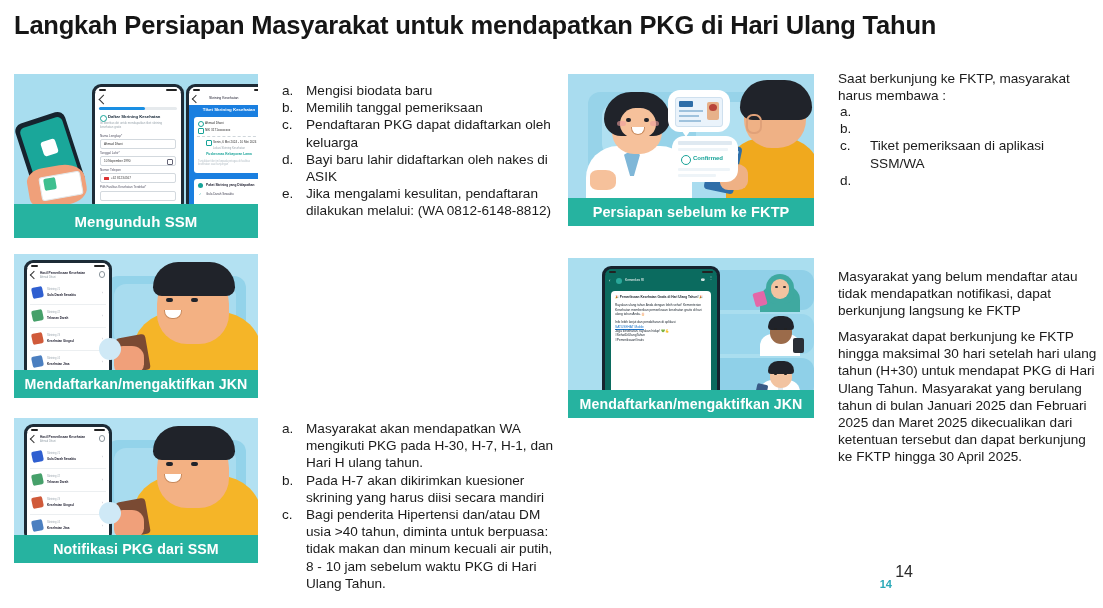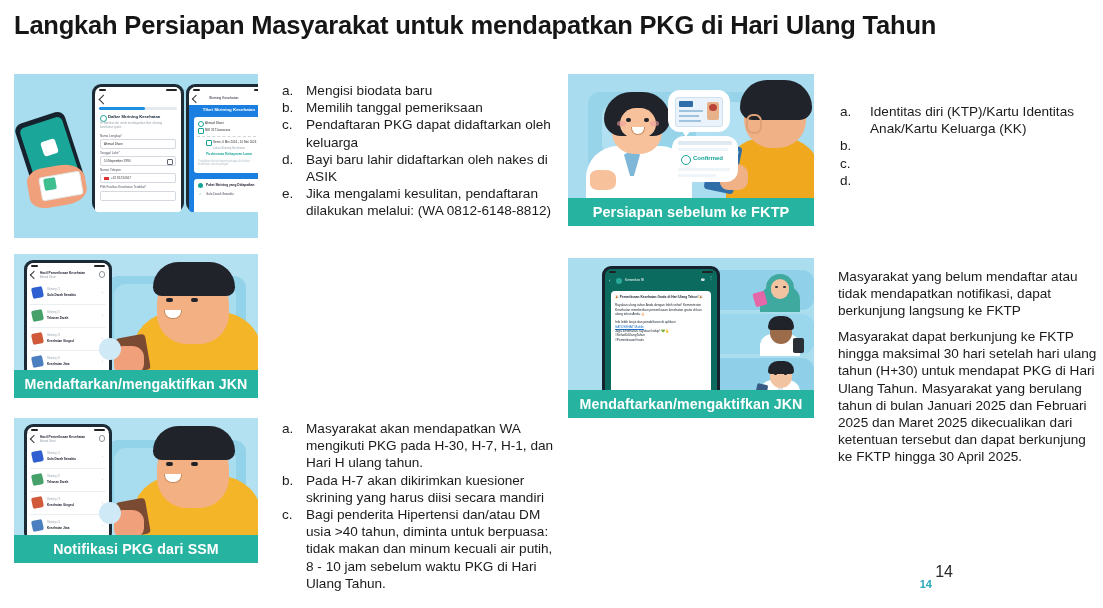--- a/index.html
+++ b/index.html
@@ -4,21 +4,21 @@
 <style>
   html,body{margin:0;padding:0;}
   body{
     width:1103px;height:608px;
     background:#ffffff;
     font-family:"Liberation Sans", sans-serif;
     color:#1a1a1a;
     overflow:hidden;
     position:relative;
   }
-  .slide{position:relative;width:925px;height:608px;padding-left:40px;}
+  .slide{position:relative;width:925px;height:608px;}
 
   
   .title{
     position:absolute;left:14px;top:11px;width:1060px;
     font-size:25.5px;font-weight:bold;letter-spacing:-0.2px;
     color:#161616;line-height:1.1;
     white-space:nowrap;
   }
 
   
@@ -145,20 +145,21 @@
           </div>
           <div style="position:absolute;left:5px;top:92px;right:5px;bottom:0;background:#fff;border-radius:3px 3px 0 0;">
             <div style="position:absolute;left:4px;top:4px;width:5px;height:5px;background:#17a398;border-radius:50%;"></div>
             <div style="position:absolute;left:12px;top:3.5px;font-size:3.2px;font-weight:bold;color:#223;">Paket Skrining yang Didapatkan</div>
             <div style="position:absolute;left:5px;top:13px;font-size:3px;color:#17a398;">✓</div>
             <div style="position:absolute;left:12px;top:13px;font-size:3px;color:#445;">Gula Darah Sewaktu</div>
           </div>
         </div>
       </div>
     </div>
+    <div class="caption">Mengunduh SSM</div>
   </div>
 
   <div class="card" id="card-jkn1">
     <div class="art">
       <div class="bg-sky2"></div>
       <div class="blob" style="left:92px;top:22px;width:140px;height:80px;background:#93d3ea;"></div>
       <div class="blob" style="left:100px;top:30px;width:122px;height:62px;background:#a8dcef;"></div>
 
       <div class="phone" style="left:10px;top:6px;width:82px;height:112px;">
         <div class="scr">
@@ -408,31 +409,32 @@
     <li>
         <span class="mk">b.</span>
         <span class="bd">Pada H-7 akan dikirimkan kuesioner skrining yang harus diisi secara mandiri</span>
       </li>
     <li>
         <span class="mk">c.</span>
         <span class="bd">Bagi penderita Hipertensi dan/atau DM usia &gt;40 tahun, diminta untuk berpuasa: tidak makan dan minum kecuali air putih, 8 - 10 jam sebelum waktu PKG di Hari Ulang Tahun.</span>
       </li>
   </ul>
 
+  <div class="txtcol" id="col4-intro" style="left:838px;top:70px;width:258px;">Saat berkunjung ke FKTP, masyarakat harus membawa :</div>
 
   <ul class="olist ind txtcol" id="col4-list" style="left:840px;top:103px;width:256px;">
     <li>
         <span class="mk">a.</span>
-        <span class="bd">Identitas diri (KTP)/Kartu Identitas Anak/Kartu Keluarga (KK)</span>
       </li>
     <li>
         <span class="mk">b.</span>
       </li>
     <li>
         <span class="mk">c.</span>
+        <span class="bd">Tiket pemeriksaan di aplikasi SSM/WA</span>
       </li>
     <li>
         <span class="mk">d.</span>
       </li>
   </ul>
 
   <div class="txtcol" id="col4-p1" style="left:838px;top:268px;width:260px;">Masyarakat yang belum mendaftar atau tidak mendapatkan notifikasi, dapat berkunjung langsung ke FKTP</div>
 
   <div class="txtcol" id="col4-p2" style="left:838px;top:328px;width:260px;">Masyarakat dapat berkunjung ke FKTP hingga maksimal 30 hari setelah hari ulang tahun (H+30) untuk mendapat PKG di Hari Ulang Tahun. Masyarakat yang berulang tahun di bulan Januari 2025 dan Februari 2025 dan Maret 2025 dikecualikan dari ketentuan tersebut dan dapat berkunjung ke FKTP hingga 30 April 2025.</div>
 

